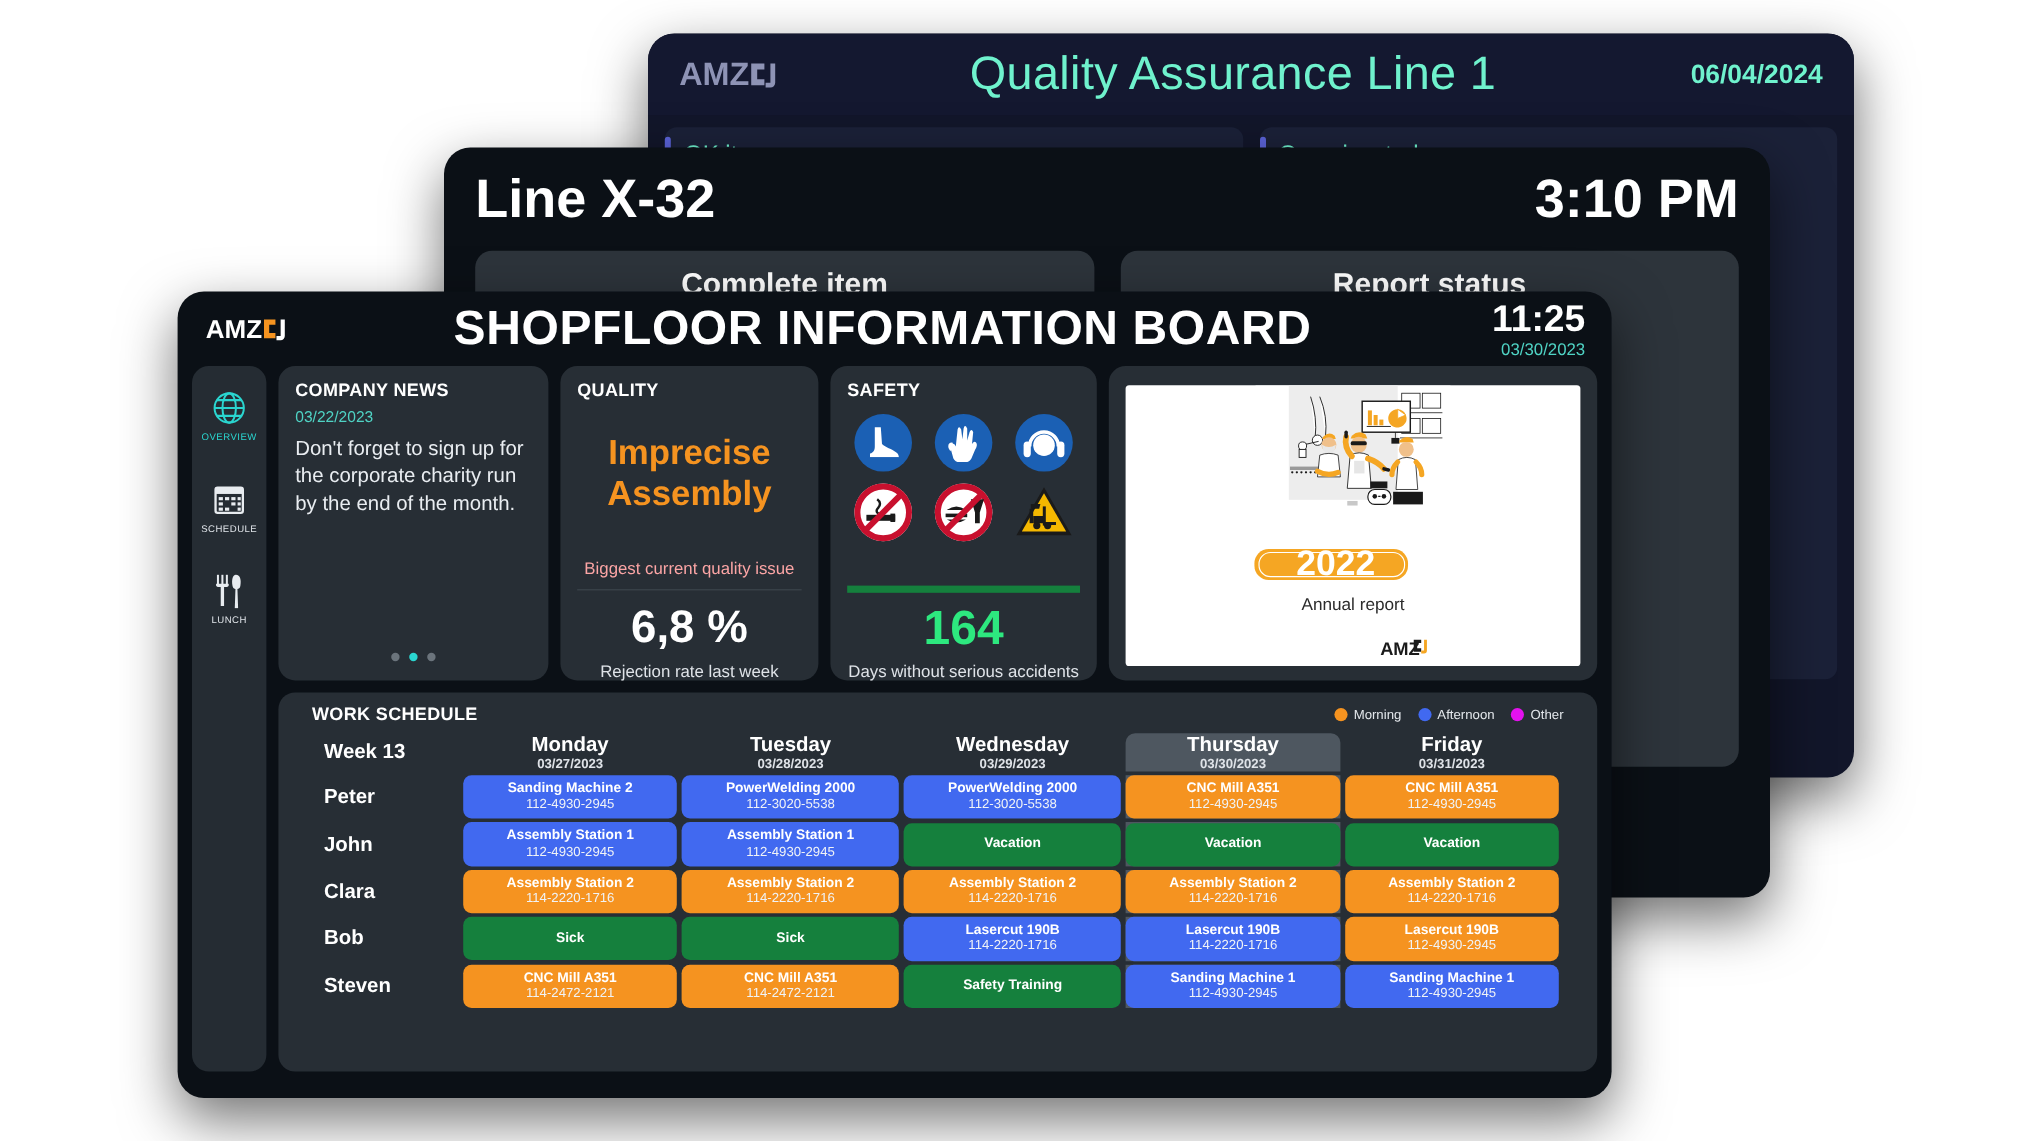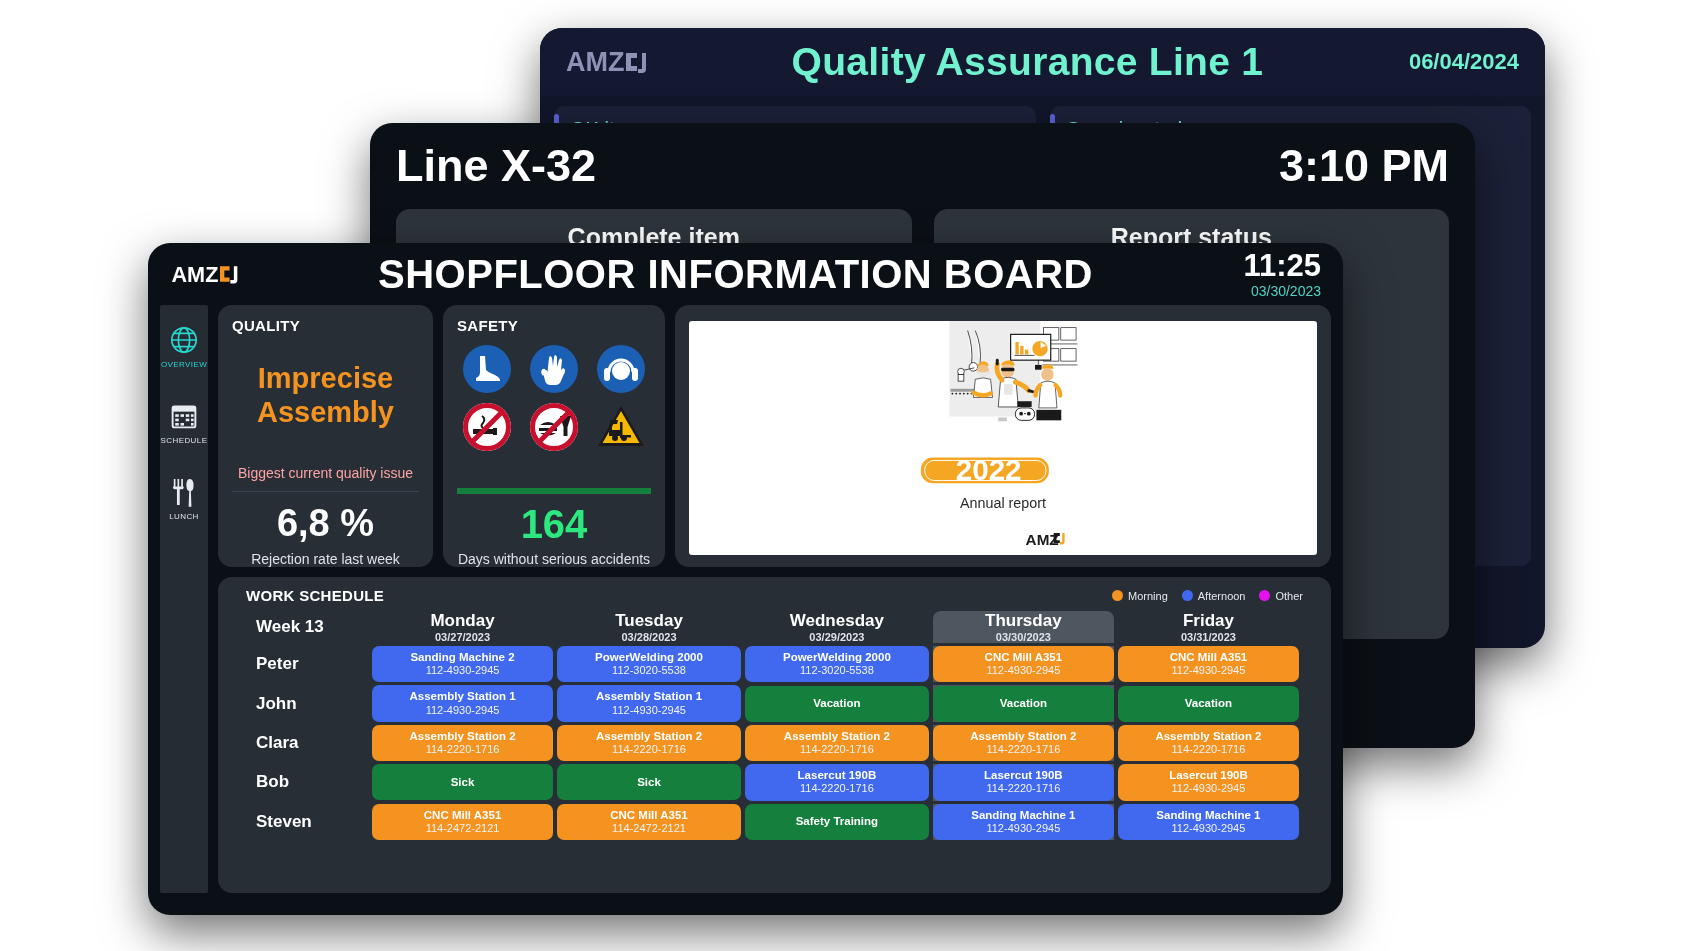--- a/index.html
+++ b/index.html
@@ -24,21 +24,21 @@
     left: 540px; top: 28px; width: 1005px; height: 620px;
     background: #12162a;
   }
   #win-back .hdr {
     height: 68px; display: flex; align-items: center;
     padding: 0 26px; background: #141830;
   }
   #win-back .logo { width: 120px; }
   #win-back .title {
     flex: 1; text-align: center;
-    font-size: 39px; font-weight: bold; color: #6ff2cd;
+    font-size: 39px; font-weight: normal; color: #6ff2cd;
     letter-spacing: .3px;
   }
   #win-back .date {
     width: 150px; text-align: right;
     font-size: 22px; font-weight: bold; color: #6ff2cd;
   }
   #win-back .body { padding: 10px 14px; display: flex; gap: 14px; }
   #win-back .panel {
     flex: 1; background: #1b2138; border-radius: 10px;
     padding: 12px 16px; min-height: 460px;
@@ -103,21 +103,21 @@
     font-size: 40px; font-weight: bold; letter-spacing: .5px;
   }
   #front-hdr .clockbox { width: 130px; text-align: right; }
   #front-hdr .clock { font-size: 31px; font-weight: bold; color: #fff; line-height: 1; }
   #front-hdr .cdate { font-size: 14px; color: #4fd3c4; margin-top: 2px; }
 
   #front-body { display: flex; padding: 0 12px 12px 12px; gap: 10px; height: 600px; }
 
   
   #sidebar {
-    width: 48px; background: #252c33; border-radius: 2px;
+    width: 62px; background: #252c33; border-radius: 14px;
     padding-top: 18px; display: flex; flex-direction: column;
     align-items: center; gap: 30px;
   }
   .side-item { width: 48px; text-align: center; cursor: pointer; }
   .side-item .ico { height: 34px; display:flex; align-items:center; justify-content:center; }
   .side-item .lbl { font-size: 8px; margin-top: 3px; letter-spacing:.4px; }
   .side-item.active .lbl { color: #2ad6d0; }
   .side-item .lbl { color: #dfe3e8; }
 
   
@@ -304,20 +304,30 @@
             </svg>
           </div>
           <div class="lbl">LUNCH</div>
         </div>
       </div>
 
       <div id="main-col">
 
         <div id="top-row">
 
+          <div class="tile" id="news">
+            <h3>COMPANY NEWS</h3>
+            <div class="ndate">03/22/2023</div>
+            <div class="ntext">Don't forget to sign up for the corporate charity run by the end of the month.</div>
+            <div class="dots">
+              <span class="dot"></span>
+              <span class="dot on"></span>
+              <span class="dot"></span>
+            </div>
+          </div>
 
           <div class="tile" id="quality">
             <h3>QUALITY</h3>
             <div class="qmain">
               <div class="qissue">Imprecise Assembly</div>
             </div>
             <div class="qcap">Biggest current quality issue</div>
             <div class="qsplit">
               <div class="qbig">6,8 %</div>
               <div class="qsub">Rejection rate last week</div>

